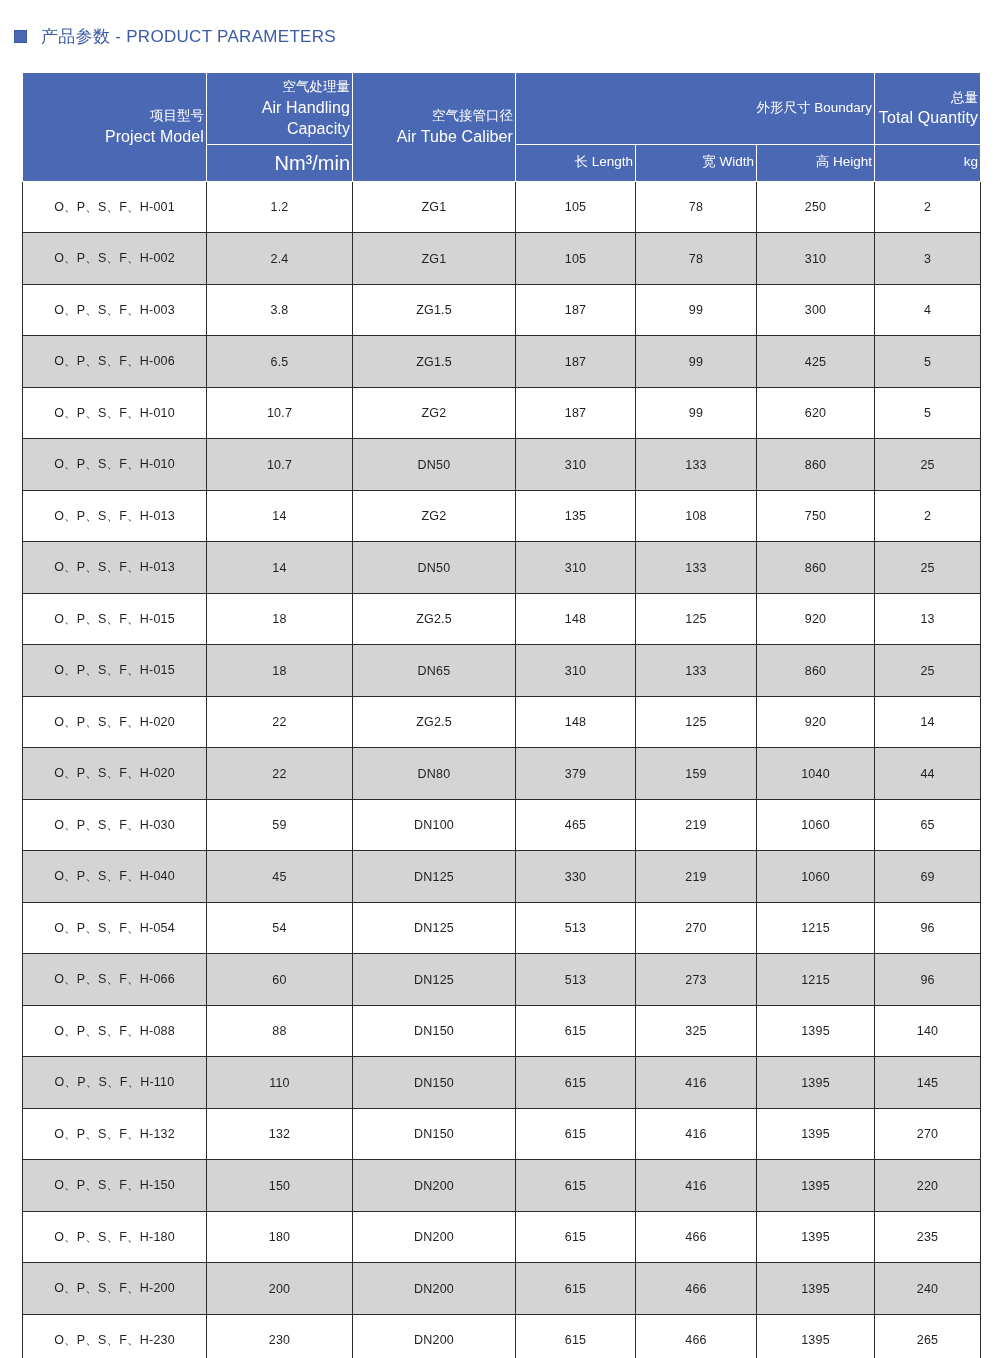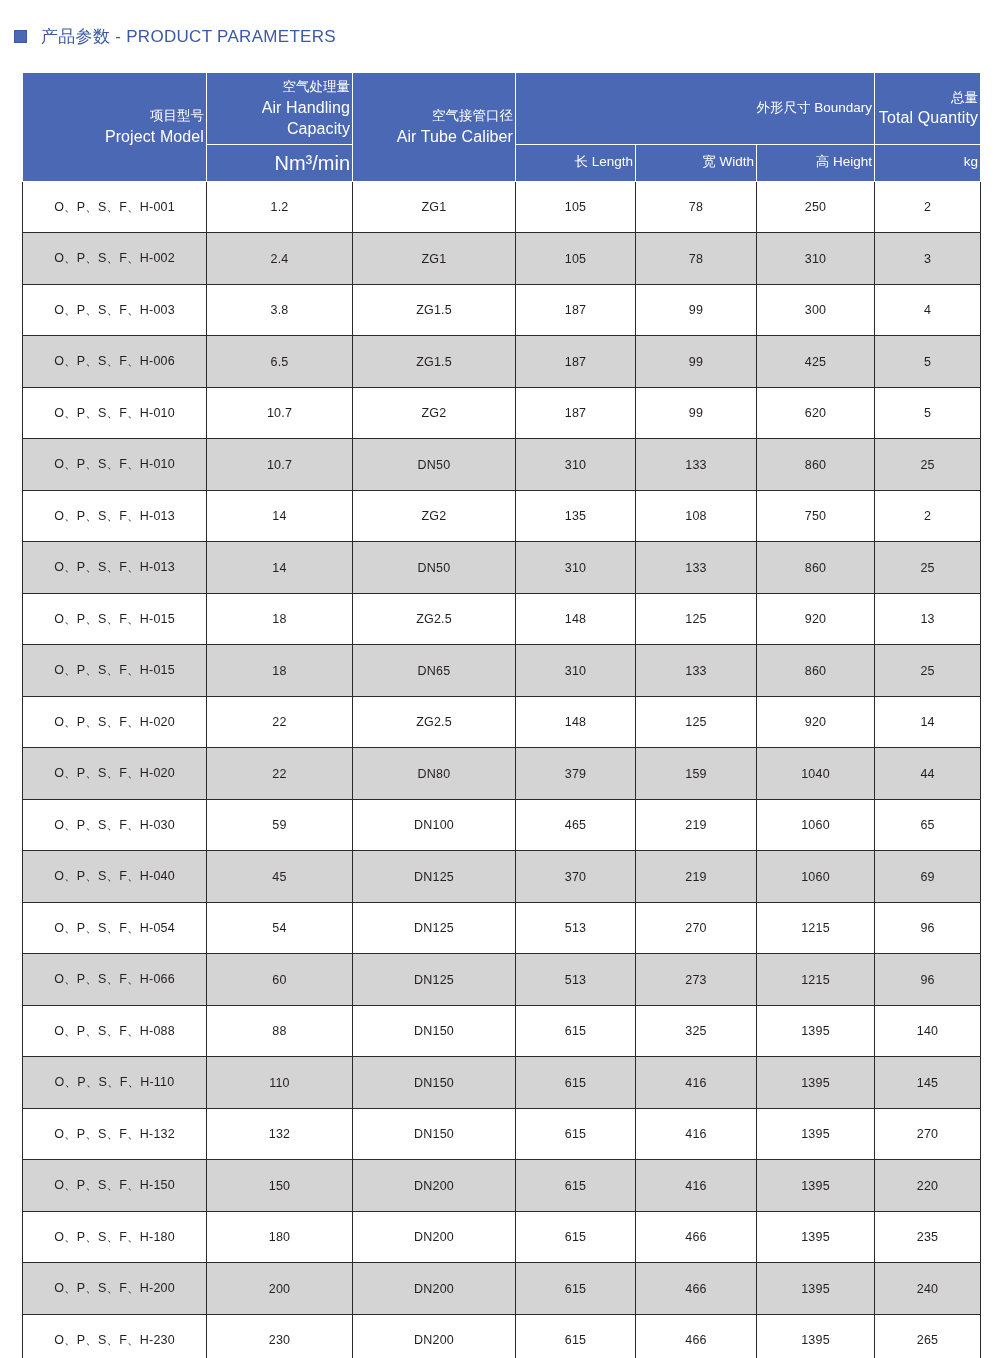--- a/index.html
+++ b/index.html
@@ -294,21 +294,21 @@
             <td>DN100</td>
             <td>465</td>
             <td>219</td>
             <td>1060</td>
             <td>65</td>
           </tr>
           <tr class="alt">
             <td class="model">O、P、S、F、H-040</td>
             <td>45</td>
             <td>DN125</td>
-            <td>370</td>
+            <td>330</td>
             <td>219</td>
             <td>1060</td>
             <td>69</td>
           </tr>
           <tr>
             <td class="model">O、P、S、F、H-054</td>
             <td>54</td>
             <td>DN125</td>
             <td>513</td>
             <td>270</td>

